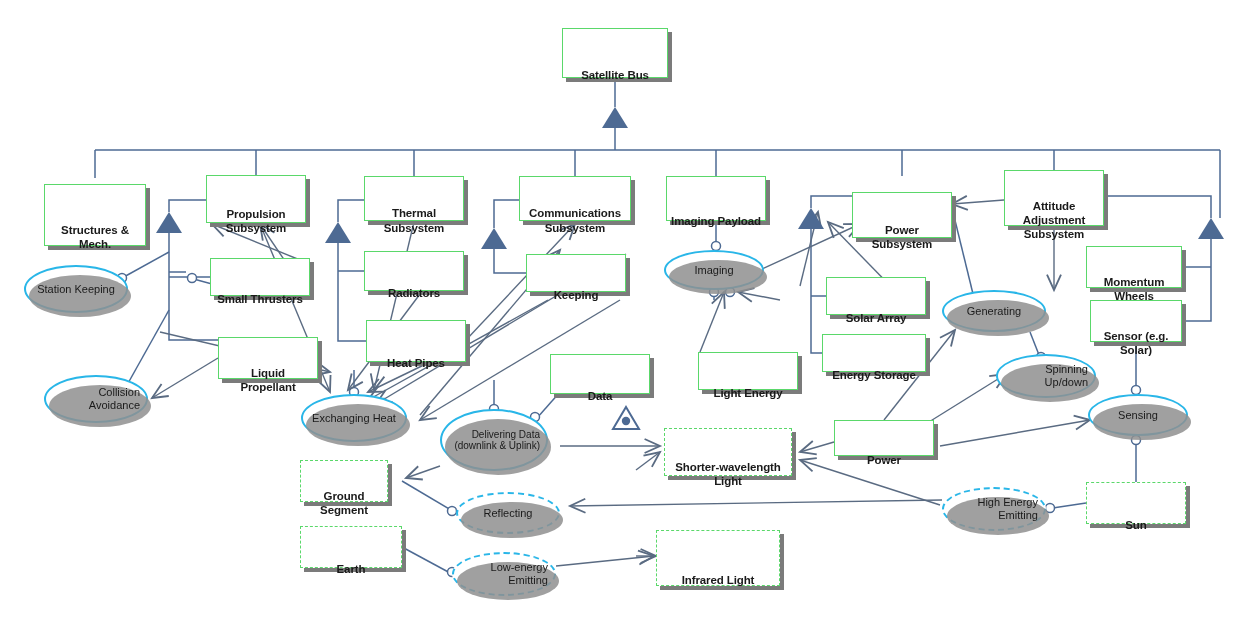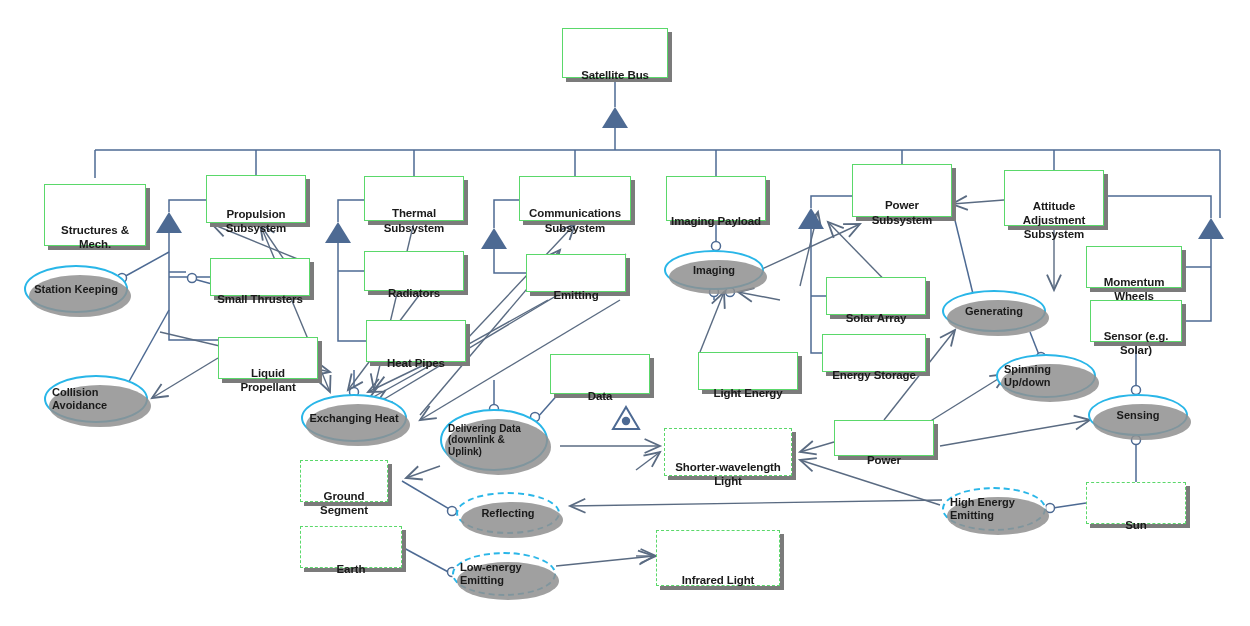--- a/index.html
+++ b/index.html
@@ -28,23 +28,23 @@
   .block span{display:block;padding:0 3px;margin-top:44px;}
 
   
   .oval{
     position:absolute;
     box-sizing:border-box;
     background:#ffffff;
     border:2px solid #29b6e8;
     border-radius:50%;
     display:flex;align-items:center;justify-content:center;
-    text-align:left;
+    text-align:right;
     font-size:11px;
-    font-weight:bold;
+    font-weight:normal;
     color:#1a1a1a;
     line-height:1.15;
     z-index:3;
   }
   .oval.dashed{border-style:dashed;}
   .oval::after{
     content:"";
     position:absolute;
     left:3px;right:-5px;top:8px;bottom:-6px;
     border-radius:50%;
@@ -200,32 +200,32 @@
   <div class="block" style="left:364px;top:251px;width:100px;height:40px;">
     <span>Radiators</span>
   </div>
   <div class="block" style="left:366px;top:320px;width:100px;height:42px;">
     <span>Heat Pipes</span>
   </div>
   <div class="block" style="left:519px;top:176px;width:112px;height:45px;">
     <span>Communications Subsystem</span>
   </div>
   <div class="block" style="left:526px;top:254px;width:100px;height:38px;">
-    <span>Emitting</span>
+    <span>Keeping</span>
   </div>
   <div class="block" style="left:666px;top:176px;width:100px;height:45px;">
     <span>Imaging Payload</span>
   </div>
   <div class="block" style="left:550px;top:354px;width:100px;height:40px;">
     <span>Data</span>
   </div>
   <div class="block" style="left:698px;top:352px;width:100px;height:38px;">
     <span>Light Energy</span>
   </div>
-  <div class="block" style="left:852px;top:164px;width:100px;height:53px;">
+  <div class="block" style="left:852px;top:192px;width:100px;height:46px;">
     <span>Power Subsystem</span>
   </div>
   <div class="block" style="left:826px;top:277px;width:100px;height:38px;">
     <span>Solar Array</span>
   </div>
   <div class="block" style="left:822px;top:334px;width:104px;height:38px;">
     <span>Energy Storage</span>
   </div>
   <div class="block" style="left:1004px;top:170px;width:100px;height:56px;">
     <span>Attitude Adjustment Subsystem</span>

